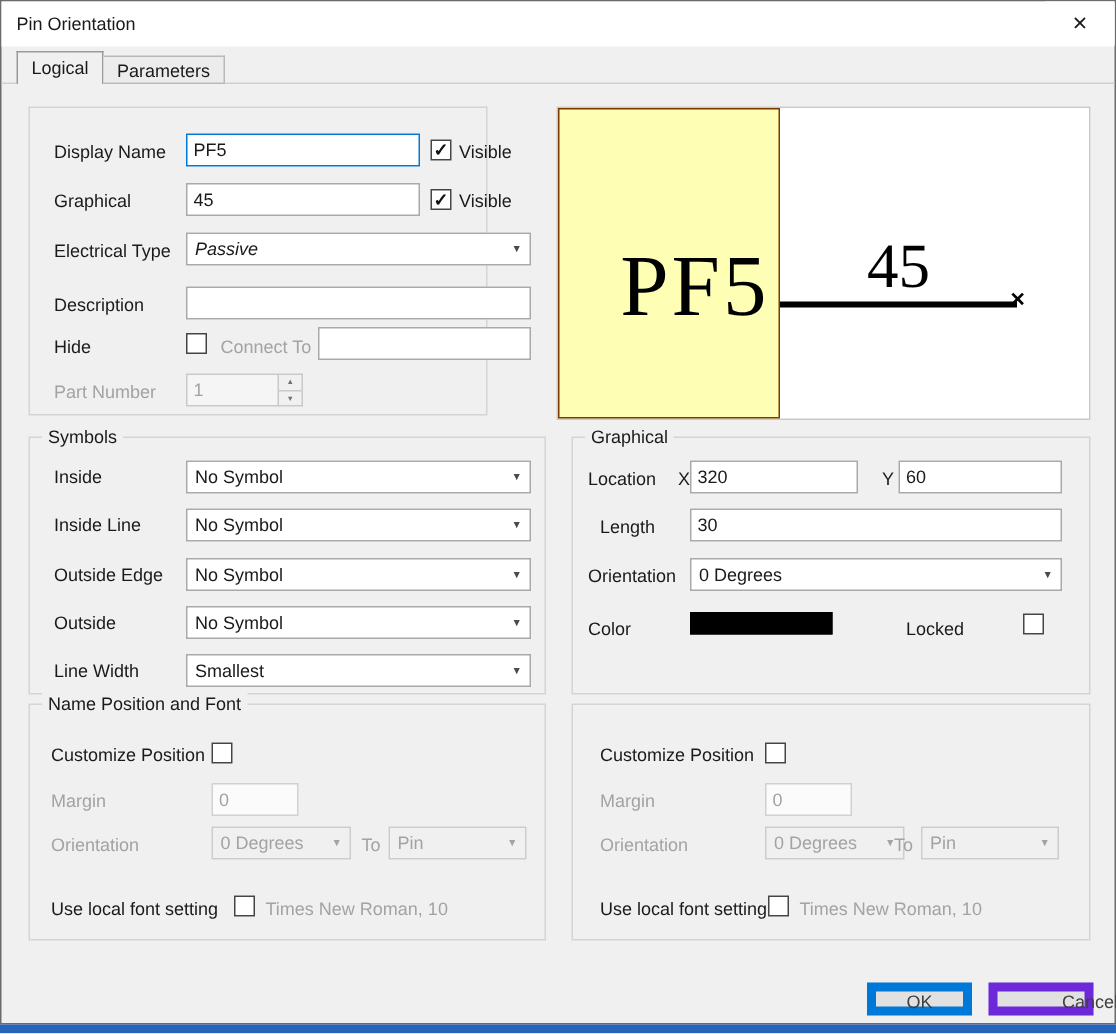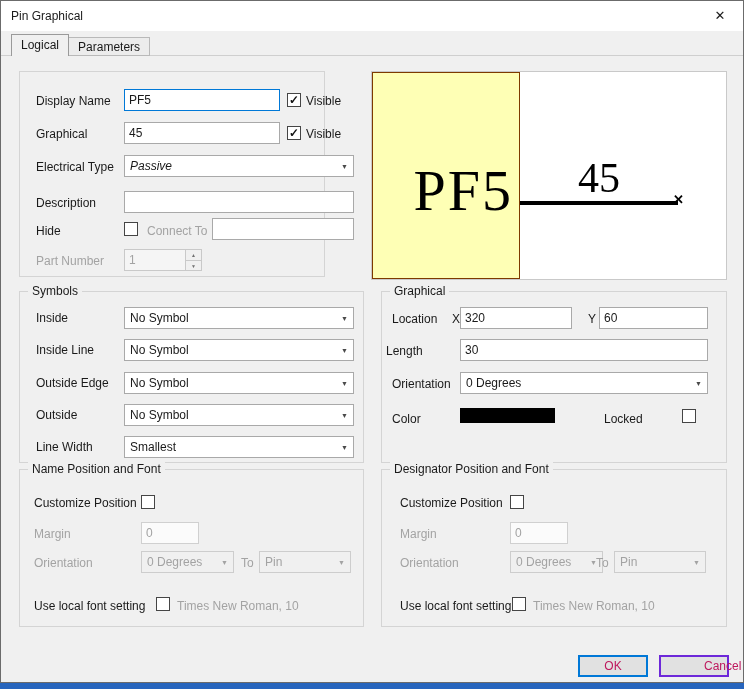--- a/index.html
+++ b/index.html
@@ -44,33 +44,33 @@
 
   .preview { position: absolute; left: 370px; top: 70px; width: 356px; height: 209px; background: #ffffff; border: 1px solid #c9c9c9; }
   .comp-body { position: absolute; left: 0; top: 0; bottom: 0; width: 148px; background: #feffb5; border: 1px solid #7d3a00; }
   .pin-line { position: absolute; left: 148px; top: 129px; width: 158px; height: 4px; background: #000; }
   .pin-cross { position: absolute; left: 301px; top: 120px; font-size: 13px; font-weight: bold; color: #000; }
   .pin-name { position: absolute; left: 0; top: 90px; width: 141px; text-align: right; font-family: "Liberation Serif", serif; font-size: 58px; line-height: 1; letter-spacing: 2px; color: #000; }
   .pin-desig { position: absolute; left: 148px; top: 85px; width: 158px; text-align: center; font-family: "Liberation Serif", serif; font-size: 42px; line-height: 1; color: #000; }
 
   .swatch { position: absolute; height: 15px; border: 1px solid #000; }
 
-  .btn { position: absolute; height: 22px; background: #e1e1e1; border: 2px solid #6d28d9; font: 12px "Liberation Sans", sans-serif; color: #be185d; }
+  .btn { position: absolute; height: 22px; background: #e1e1e1; border: 6px solid #6d28d9; font: 12px "Liberation Sans", sans-serif; color: #404040; }
   .btn.default { border-color: #0078d7; }
 
   .desktop-strip { position: absolute; left: 0; top: 683px; width: 744px; height: 6px; background: #2765bd; }
 </style>
 </head>
 <body>
 
 <div id="window">
   <div class="dialog">
 
     <div class="titlebar">
-      <span class="title">Pin Graphical</span>
+      <span class="title">Pin Orientation</span>
       <span class="close-btn">✕</span>
     </div>
 
     <div class="tabline"></div>
     <div class="tabs">
       <span class="tab active">Logical</span>
       <span class="tab inactive">Parameters</span>
     </div>
 
     <div class="gbox" style="left:18px;top:70px;width:306px;height:206px;">
@@ -156,21 +156,21 @@
 
     <div class="gbox" style="left:380px;top:290px;width:346px;height:172px;">
       <span class="box-title">Graphical</span>
 
       <span class="lbl" style="left:10px;top:20px;">Location</span>
       <span class="lbl" style="left:70px;top:20px;">X</span>
       <input class="txt" style="left: 78px; top: 15px; width: 112px;" value="320">
       <span class="lbl" style="left:206px;top:20px;">Y</span>
       <input class="txt" style="left: 217px; top: 15px; width: 109px;" value="60">
 
-      <span class="lbl" style="left:4px;top:52px;">Length</span>
+      <span class="lbl" style="left:18px;top:52px;">Length</span>
       <input class="txt" style="left: 78px; top: 47px; width: 248px;" value="30">
 
       <span class="lbl" style="left:10px;top:85px;">Orientation</span>
       <div class="combo" style="left:78px;top:80px;width:248px;">
         <span class="combo-text">0 Degrees</span>
         <span class="combo-arrow">▼</span>
       </div>
 
       <span class="lbl" style="left:10px;top:120px;">Color</span>
       <div class="swatch" style="left: 78px; top: 116px; width: 95px; background-color: rgb(0, 0, 0);"></div>
@@ -197,21 +197,20 @@
         <span class="combo-text">Pin</span>
         <span class="combo-arrow">▼</span>
       </div>
 
       <span class="lbl" style="left:14px;top:129px;">Use local font setting</span>
       <span class="cb" style="left:136px;top:127px;"></span>
       <span class="lbl dis" style="left:157px;top:129px;">Times New Roman, 10</span>
     </div>
 
     <div class="gbox" style="left:380px;top:468px;width:346px;height:158px;">
-      <span class="box-title">Designator Position and Font</span>
 
       <span class="lbl" style="left:18px;top:26px;">Customize Position</span>
       <span class="cb" style="left:128px;top:25px;"></span>
 
       <span class="lbl dis" style="left:18px;top:57px;">Margin</span>
       <input class="txt disabled" style="left: 128px; top: 52px; width: 58px;" value="0">
 
       <span class="lbl dis" style="left:18px;top:86px;">Orientation</span>
       <div class="combo disabled" style="left:128px;top:81px;width:93px;">
         <span class="combo-text">0 Degrees</span>

